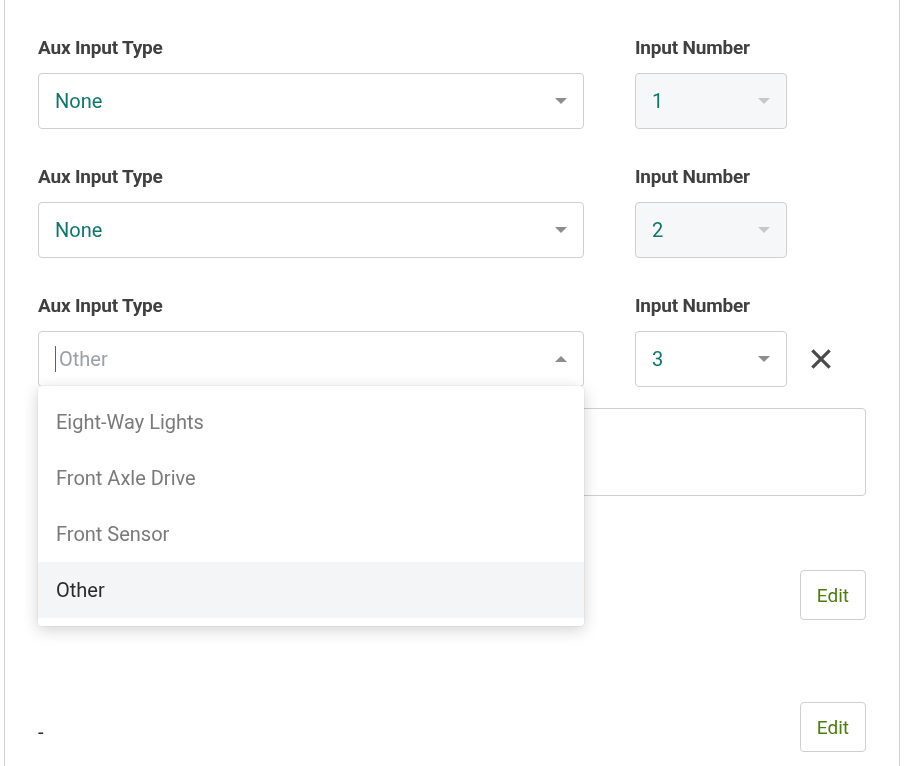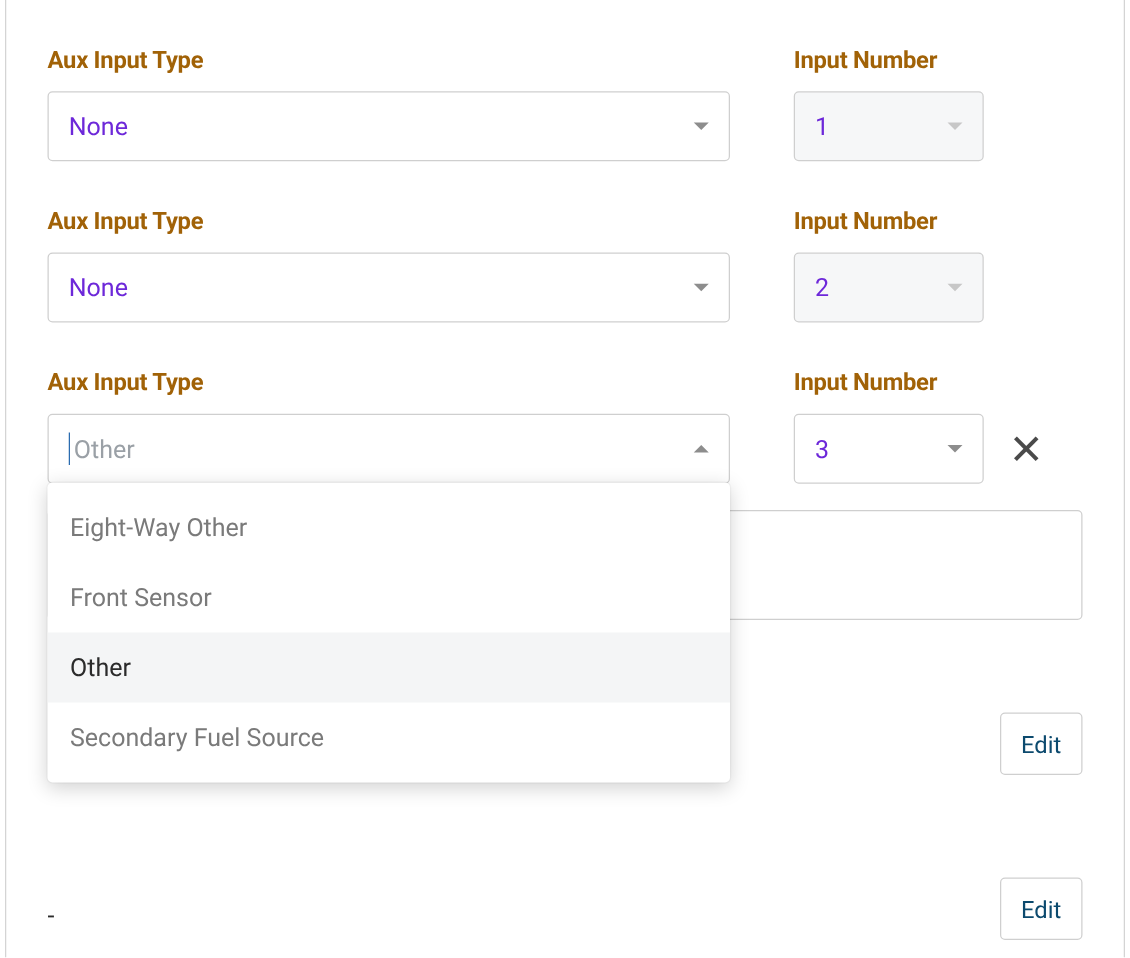--- a/index.html
+++ b/index.html
@@ -42,21 +42,21 @@
     .field-group.aux-type {
       flex: 0 0 546px;
     }
     .field-group.input-number {
       flex: 0 0 152px;
       margin-left: 37px;
     }
     .label {
       font-size: 19px;
       font-weight: 700;
-      color: #a16207;
+      color: #404040;
       margin-bottom: 14px;
       letter-spacing: -0.2px;
     }
     .select {
       position: relative;
       height: 56px;
       border: 1px solid #cfcfcf;
       border-radius: 4px;
       background: #ffffff;
       display: flex;
@@ -66,21 +66,21 @@
       font-size: 20px;
       color: #5b5b5b;
     }
     .select.disabled {
       background: #f6f7f8;
     }
     .select.open {
       border: 1px solid #cfcfcf;
     }
     .select .value {
-      color: #6d28d9;
+      color: #0f766e;
     }
     .select.open .value {
       color: #9aa0a6;
     }
     .select .caret {
       position: absolute;
       right: 16px;
       top: 50%;
       transform: translateY(-50%);
       width: 0;
@@ -180,21 +180,21 @@
     .dash.d1 {
       top: 720px;
     }
     .edit-btn {
       height: 50px;
       padding: 0 16px;
       border: 1px solid #cfcfcf;
       border-radius: 4px;
       background: #ffffff;
       font-size: 19px;
-      color: #0c4a6e;
+      color: #4d7c0f;
       cursor: pointer;
       display: flex;
       align-items: center;
       justify-content: center;
     }
     .cursor-bar {
       position: absolute;
       left: 16px;
       top: 50%;
       transform: translateY(-50%);
@@ -267,24 +267,24 @@
       </svg>
     </div>
   </div>
 
 </div>
 
 <div class="text-input"></div>
 
 <div class="dropdown">
   <div class="dropdown-inner">
-    <div class="dropdown-item">Eight-Way Other</div>
+    <div class="dropdown-item">Eight-Way Lights</div>
+    <div class="dropdown-item">Front Axle Drive</div>
     <div class="dropdown-item">Front Sensor</div>
     <div class="dropdown-item selected">Other</div>
-    <div class="dropdown-item">Secondary Fuel Source</div>
   </div>
 </div>
 
 <div class="edit-row row1">
   <div class="edit-btn">Edit</div>
 </div>
 
 <div class="dash d1">-</div>
 
 <div class="edit-row row2">

